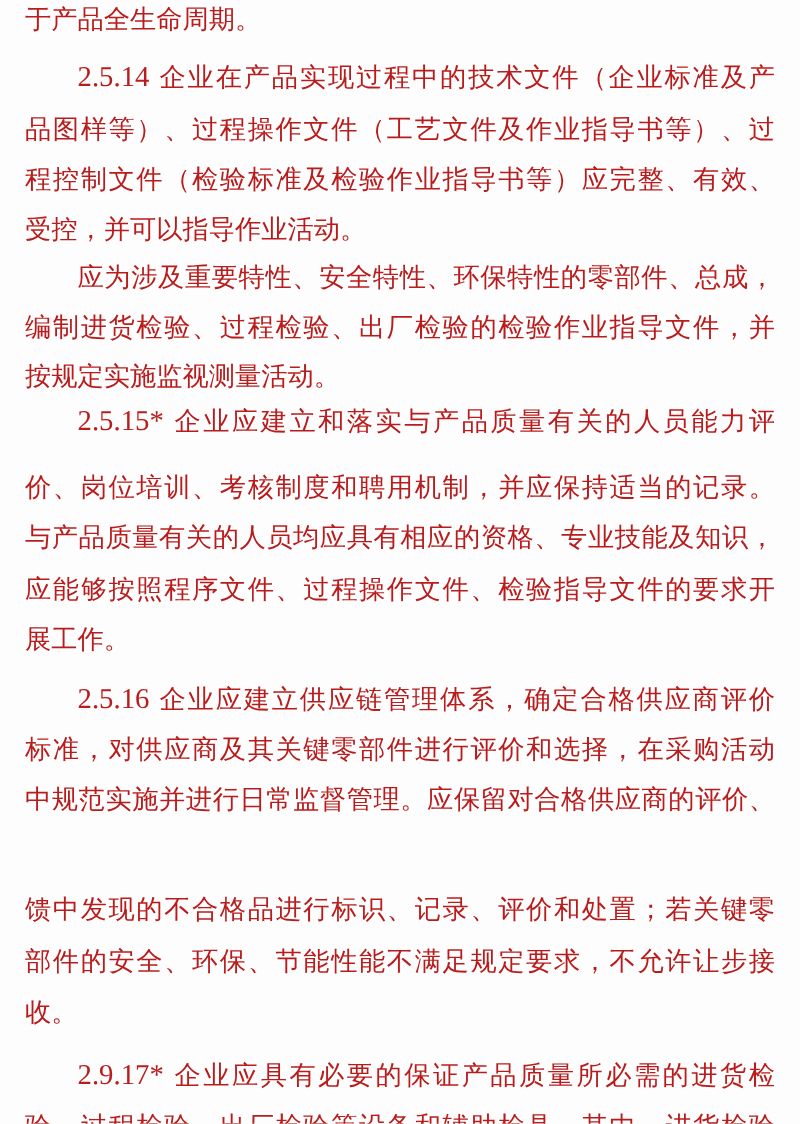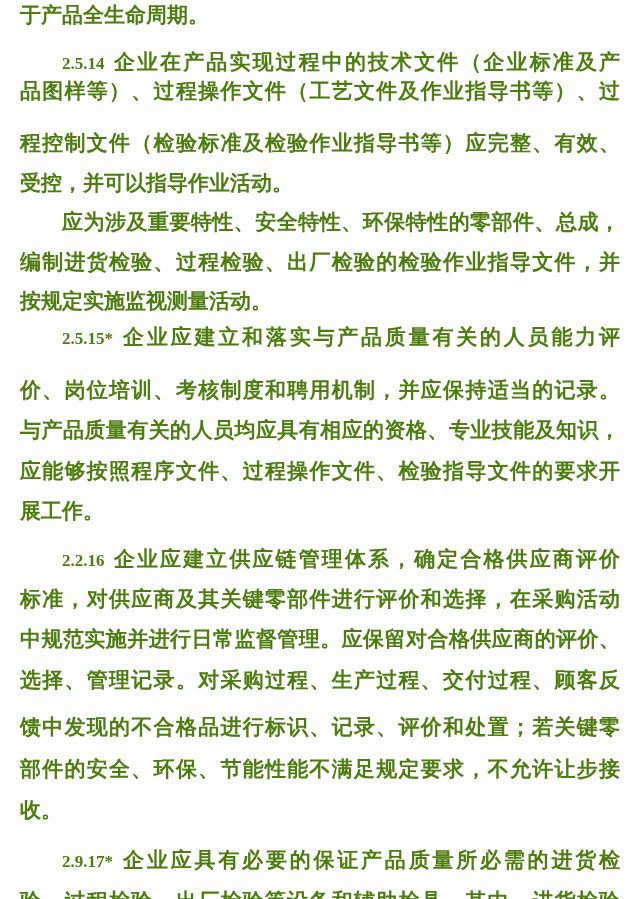--- a/index.html
+++ b/index.html
@@ -22,63 +22,61 @@
       overflow: hidden;
     }
     .line {
       position: absolute;
       left: 20px;
       width: 600px;
       height: 30px;
       line-height: 30px;
       font-family: "DejaVu Serif", "Liberation Serif", serif;
       font-size: 21px;
-      color: #4d7c0f;
+      color: #b91c1c;
       white-space: nowrap;
       text-align: justify;
       text-align-last: justify;
       letter-spacing: 0;
-      font-weight: bold;
     }
     .line.last {
       text-align-last: left;
     }
     .line.indent {
       left: 62px;
       width: 558px;
     }
     .num {
       font-family: "Liberation Serif", "DejaVu Serif", serif;
-      font-size: 17px;
+      font-size: 23px;
     }
   </style>
 </head>
 <body>
 
 <div class="page">
   <div class="line last" style="top:0px">于产品全生命周期。</div>
 
   <div class="line indent" style="top:47px"><span class="num">2.5.14</span> <span>企业在产品实现过程中的技术文件（企业标准及产</span></div>
-  <div class="line" style="top:76px">品图样等）、过程操作文件（工艺文件及作业指导书等）、过</div>
+  <div class="line" style="top:88px">品图样等）、过程操作文件（工艺文件及作业指导书等）、过</div>
   <div class="line last" style="top:168px">受控，并可以指导作业活动。</div>
   <div class="line" style="top:128px">程控制文件（检验标准及检验作业指导书等）应完整、有效、</div>
 
   <div class="line indent" style="top:207px">应为涉及重要特性、安全特性、环保特性的零部件、总成，</div>
   <div class="line" style="top:247px">编制进货检验、过程检验、出厂检验的检验作业指导文件，并</div>
   <div class="line last" style="top:286px">按规定实施监视测量活动。</div>
 
   <div class="line indent" style="top:322px"><span class="num">2.5.15*</span> <span>企业应建立和落实与产品质量有关的人员能力评</span></div>
   <div class="line" style="top:375px">价、岗位培训、考核制度和聘用机制，并应保持适当的记录。</div>
   <div class="line" style="top:415px">与产品质量有关的人员均应具有相应的资格、专业技能及知识，</div>
   <div class="line" style="top:456px">应能够按照程序文件、过程操作文件、检验指导文件的要求开</div>
   <div class="line last" style="top:496px">展工作。</div>
 
-  <div class="line indent" style="top:544px"><span class="num">2.2.16</span> <span>企业应建立供应链管理体系，确定合格供应商评价</span></div>
+  <div class="line indent" style="top:544px"><span class="num">2.5.16</span> <span>企业应建立供应链管理体系，确定合格供应商评价</span></div>
   <div class="line" style="top:584px">标准，对供应商及其关键零部件进行评价和选择，在采购活动</div>
   <div class="line" style="top:624px">中规范实施并进行日常监督管理。应保留对合格供应商的评价、</div>
-  <div class="line" style="top:665px">选择、管理记录。对采购过程、生产过程、交付过程、顾客反</div>
   <div class="line" style="top:712px">馈中发现的不合格品进行标识、记录、评价和处置；若关键零</div>
   <div class="line" style="top:754px">部件的安全、环保、节能性能不满足规定要求，不允许让步接</div>
   <div class="line last" style="top:795px">收。</div>
 
   <div class="line indent" style="top:845px"><span class="num">2.9.17*</span> <span>企业应具有必要的保证产品质量所必需的进货检</span></div>
   <div class="line" style="top:886px">验、过程检验、出厂检验等设备和辅助检具，其中，进货检验</div>
 </div>
 
 </body></html>

